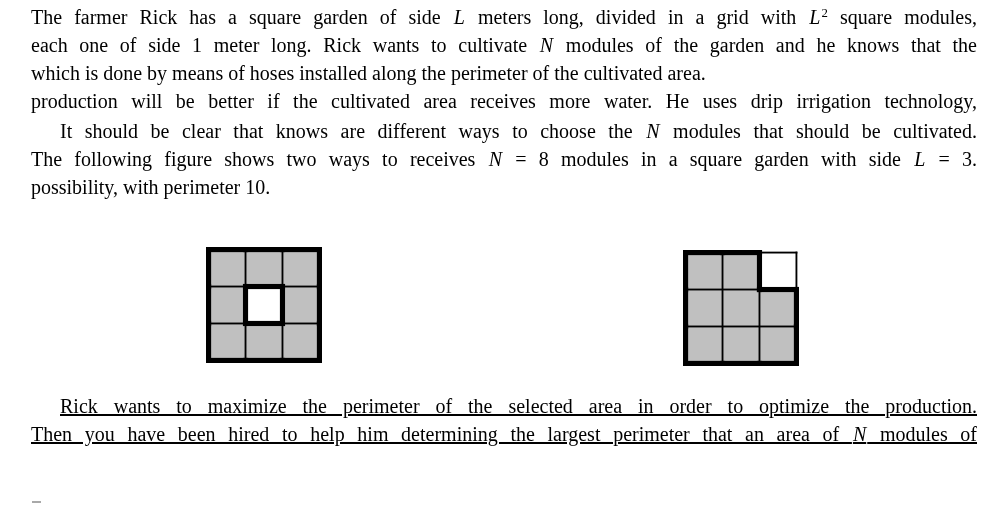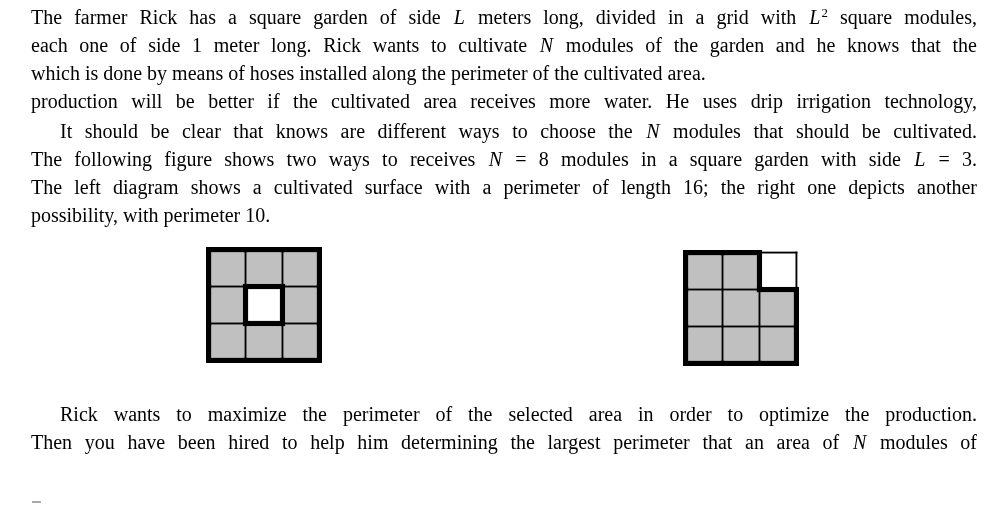--- a/index.html
+++ b/index.html
@@ -25,21 +25,21 @@
     text-align: justify;
     text-align-last: justify;
     overflow: hidden;
   }
   .tline.last { text-align-last: left; }
   .tline.ind  { text-indent: 29px; }
   .mi { font-style: italic; padding: 0 1px; }
   sup { font-size: 64%; line-height: 0; vertical-align: 7px; }
   .para-1 { top: 3px; }
   .para-2 { top: 117px; }
-  .para-3 { top: 400px; }
+  .para-3 { top: 392px; text-decoration: underline; }
   .figure-row {
     position: absolute;
     top: 247px;
     left: 0;
     width: 1006px;
     height: 120px;
   }
   .fig { position: absolute; width: 116px; height: 116px; }
   .fig-left  { left: 206px; top: 0; }
   .fig-right { left: 683px; top: 3px; }
@@ -60,21 +60,20 @@
   <div class="textblock para-1">
     <div class="tline"><span>The farmer Rick has a square garden of side </span><span class="mi">L</span><span> meters long, divided in a grid with </span><span class="mi">L</span><sup>2</sup><span> square modules,</span></div>
     <div class="tline"><span>each one of side 1 meter long. Rick wants to cultivate </span><span class="mi">N</span><span> modules of the garden and he knows that the</span></div>
     <div class="tline last"><span>which is done by means of hoses installed along the perimeter of the cultivated area.</span></div>
     <div class="tline"><span>production will be better if the cultivated area receives more water. He uses drip irrigation technology,</span></div>
   </div>
 
   <div class="textblock para-2">
     <div class="tline ind"><span>It should be clear that knows are different ways to choose the </span><span class="mi">N</span><span> modules that should be cultivated.</span></div>
     <div class="tline"><span>The following figure shows two ways to receives </span><span class="mi">N</span><span> = 8 modules in a square garden with side </span><span class="mi">L</span><span> = 3.</span></div>
-    <div class="tline"><span>The left diagram shows a cultivated surface with a perimeter of length 16; the right one depicts another</span></div>
     <div class="tline last"><span>possibility, with perimeter 10.</span></div>
   </div>
 
   <div class="figure-row">
     <div class="fig fig-left"><svg width="116" height="116" viewBox="-2.5 -2.5 113 113">
           <rect x="0" y="0" width="36" height="36" fill="#c0c0c0"></rect>
           <rect x="36" y="0" width="36" height="36" fill="#c0c0c0"></rect>
           <rect x="72" y="0" width="36" height="36" fill="#c0c0c0"></rect>
           <rect x="0" y="36" width="36" height="36" fill="#c0c0c0"></rect>
           <rect x="36" y="36" width="36" height="36" fill="#ffffff"></rect>

